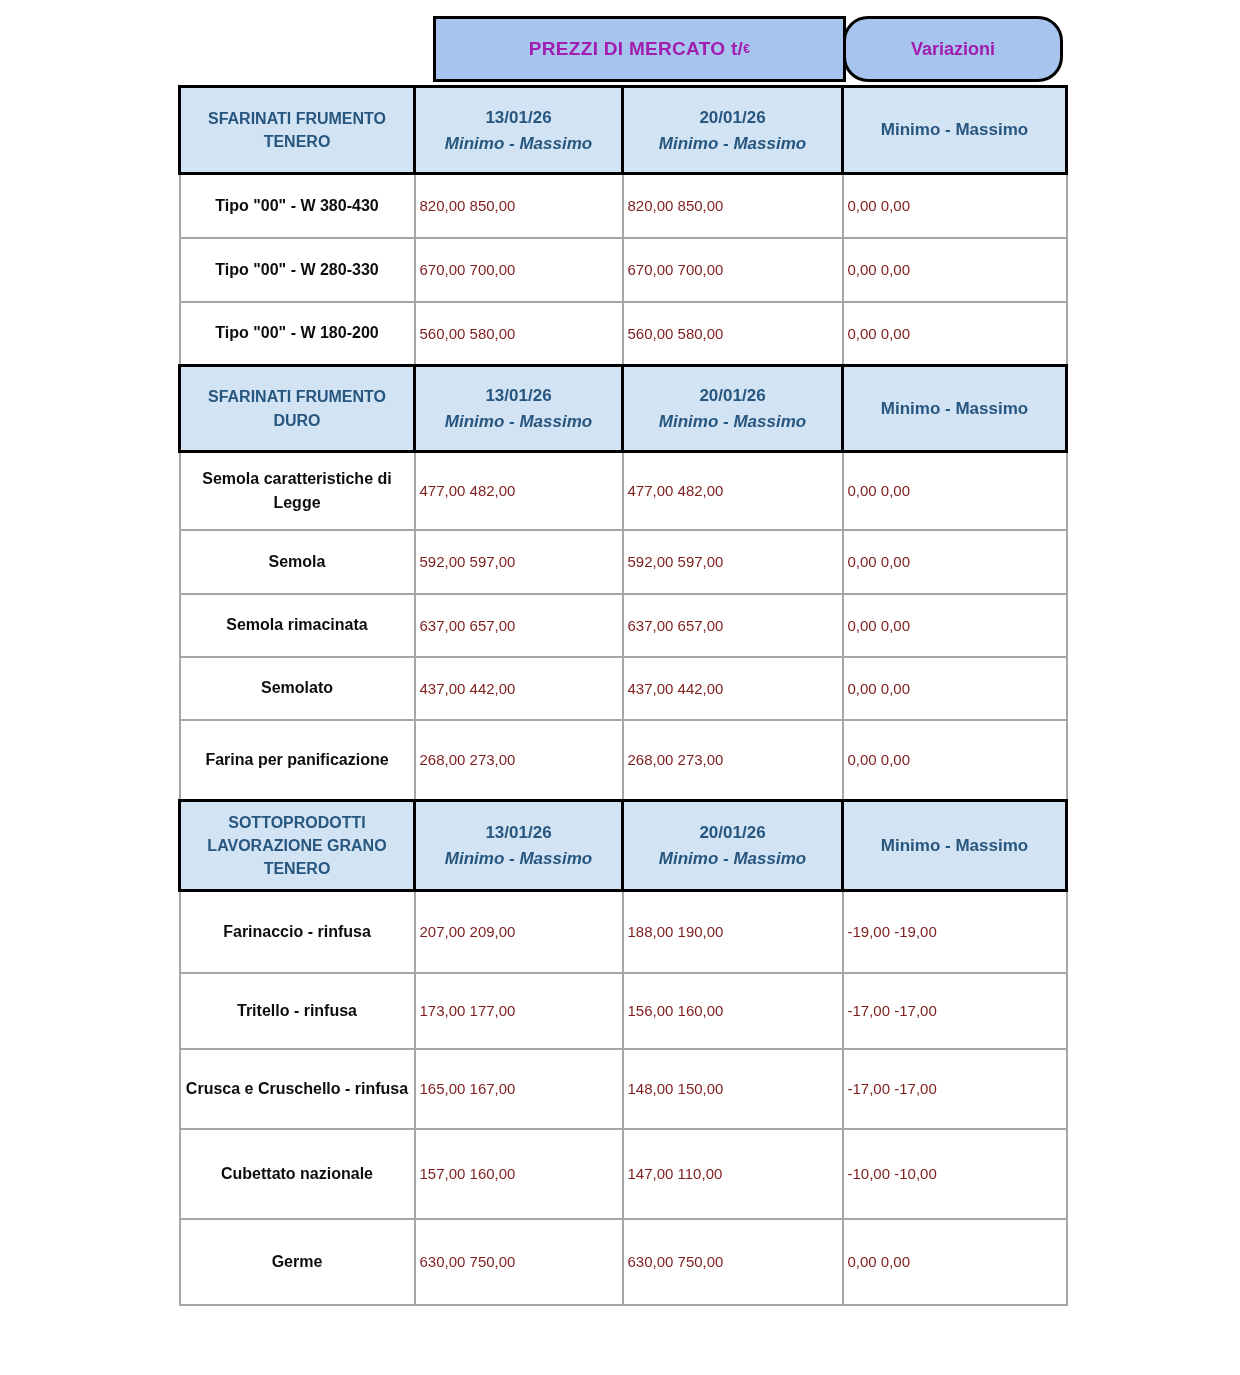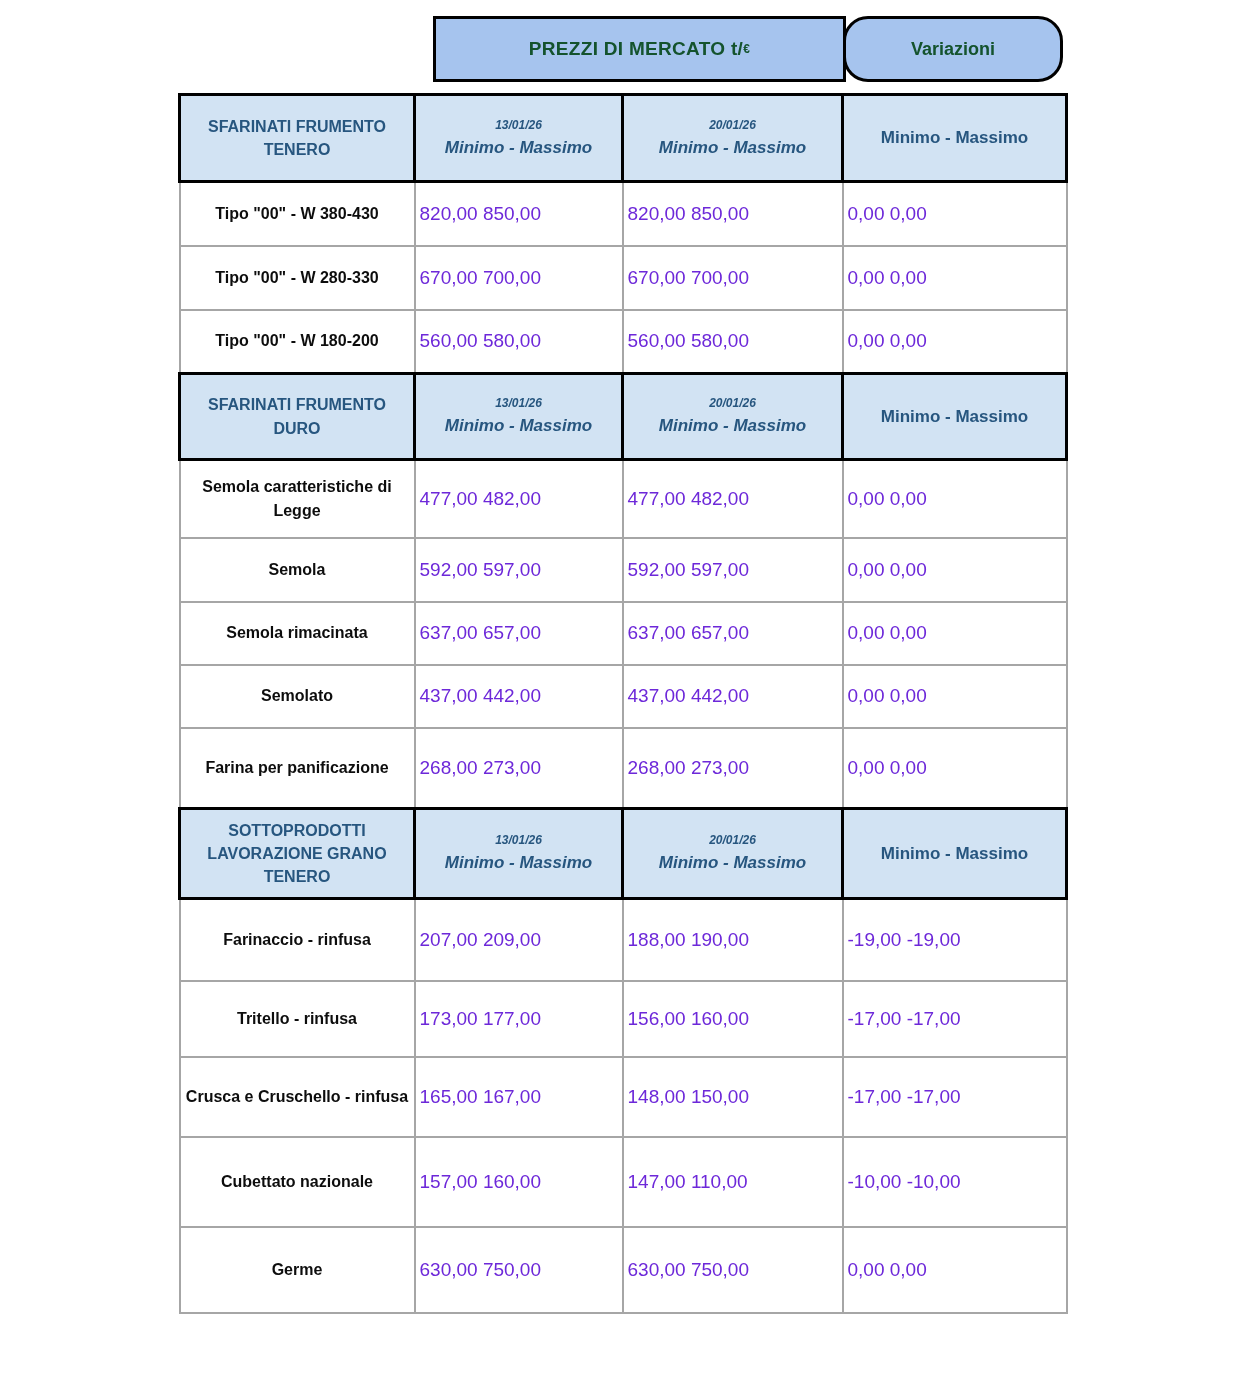--- a/index.html
+++ b/index.html
@@ -24,21 +24,21 @@
     display: flex;
     height: 66px;
   }
   .top-box {
     background: #a6c4ee;
     border: 3px solid #000000;
     display: flex;
     align-items: center;
     justify-content: center;
     font-weight: bold;
-    color: #14532d;
+    color: #a21caf;
     box-sizing: border-box;
   }
   .top-box.prezzi {
     width: 413px;
     font-size: 19px;
     letter-spacing: 0.3px;
   }
   .top-box.variazioni {
     width: 220px;
     margin-left: -3px;
@@ -52,21 +52,20 @@
   }
 
   
   table.price-table {
     position: absolute;
     left: 178px;
     top: 85px;
     width: 887px;
     border-collapse: collapse;
     table-layout: fixed;
-    margin-top: 8px;
   }
   table.price-table td {
     border: 2px solid #a6a6a6;
     box-sizing: border-box;
     vertical-align: middle;
   }
 
   
   tr.sec td {
     background: #d2e3f3;
@@ -75,22 +74,21 @@
     font-weight: bold;
     text-align: center;
     padding: 4px 2px;
   }
   tr.sec td.sec-title {
     font-size: 16px;
     line-height: 1.45;
     text-transform: uppercase;
   }
   tr.sec .date {
-    font-style: italic;
-    font-size: 12px;
+    font-size: 17px;
     line-height: 1.6;
   }
   tr.sec .mm {
     font-style: italic;
     font-size: 17px;
     line-height: 1.5;
   }
   tr.sec .mm.upright {
     font-style: normal;
   }
@@ -98,22 +96,22 @@
   
   td.label {
     font-weight: bold;
     color: #0d0d0d;
     text-align: center;
     font-size: 16px;
     line-height: 1.5;
     padding: 0 4px;
   }
   td.val {
-    font-size: 19px;
-    color: #6d28d9;
+    font-size: 15px;
+    color: #7f1d1d;
     text-align: left;
     padding-left: 4px;
     padding-right: 4px;
     font-weight: 400;
   }
 </style>
 </head>
 <body>
 
 <div class="page">

